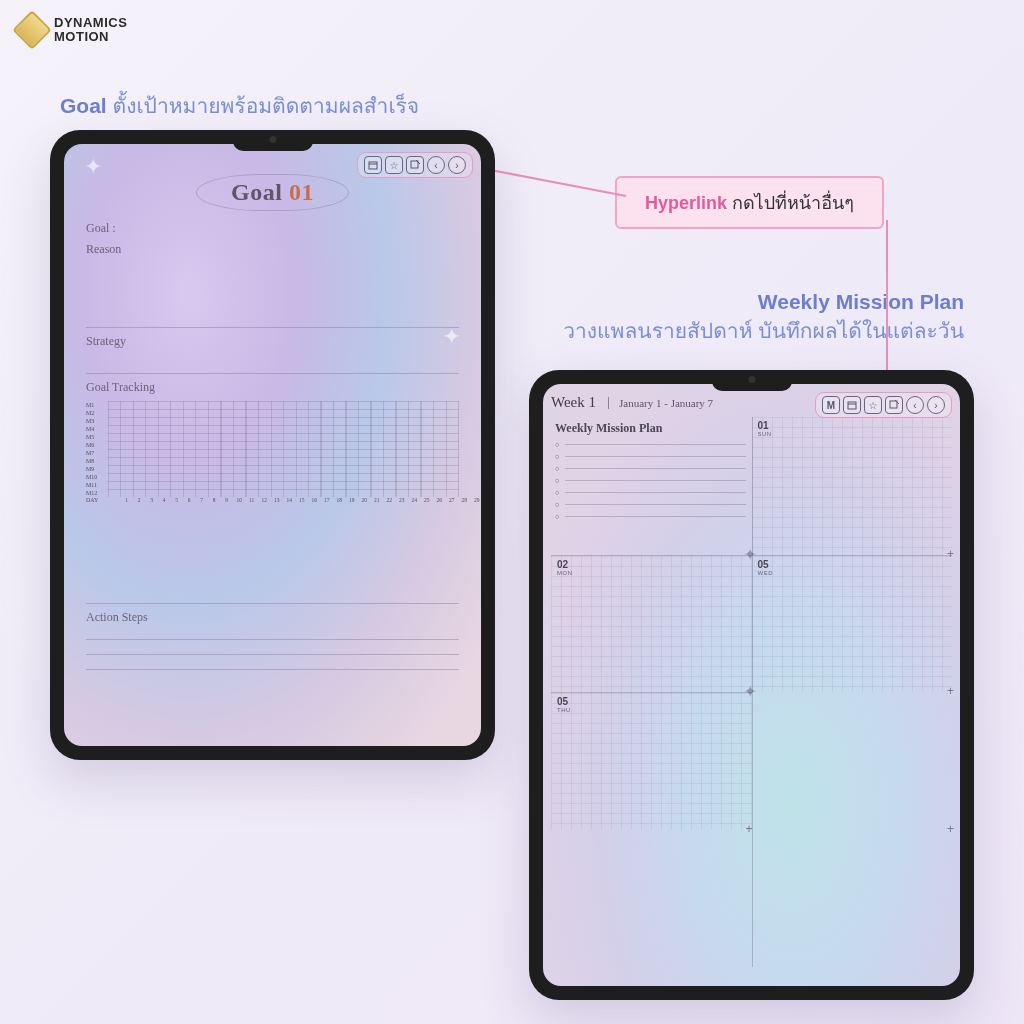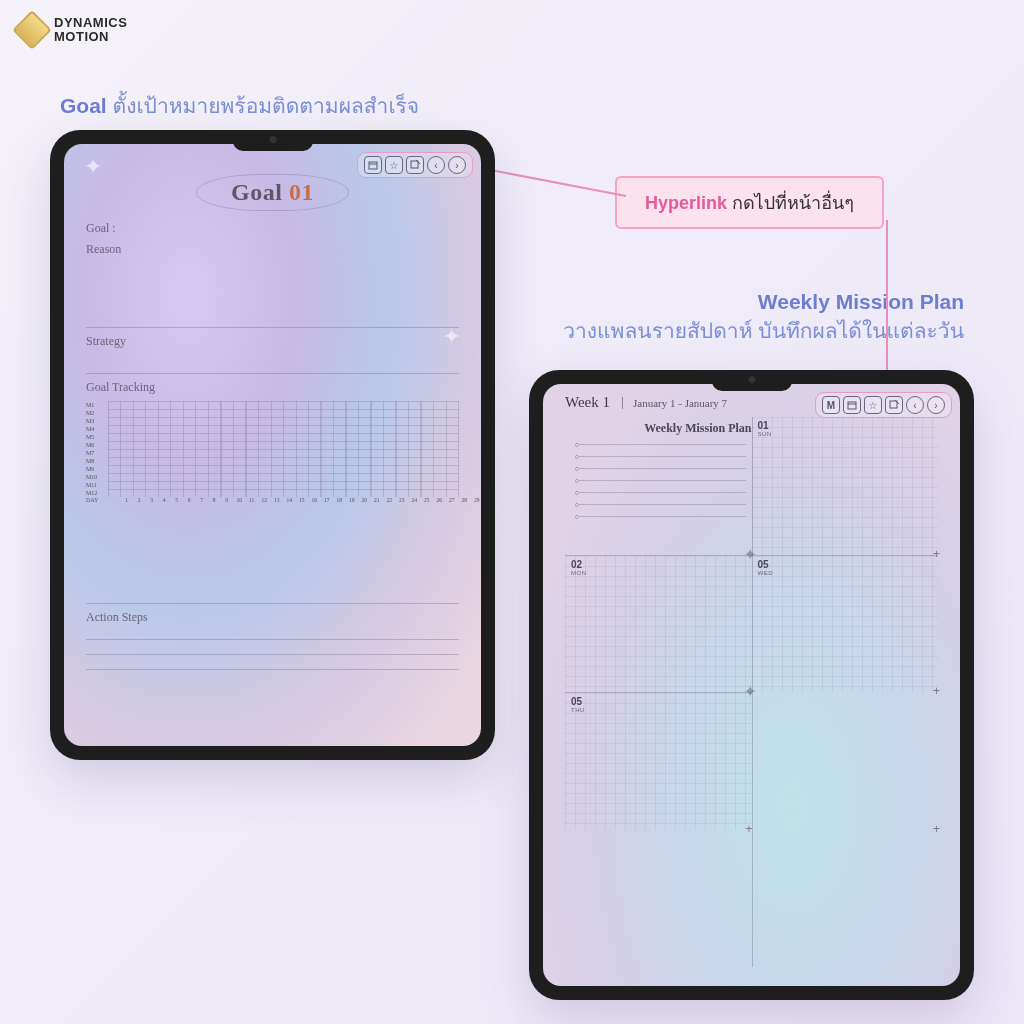--- a/index.html
+++ b/index.html
@@ -59,21 +59,21 @@
   .mcol div { height: 8px; line-height: 8px; }
   .grid-area { flex: 1; background-image:
       repeating-linear-gradient(to right, rgba(110,100,130,.25) 0 1px, transparent 1px 12.5px),
       repeating-linear-gradient(to bottom, rgba(110,100,130,.25) 0 1px, transparent 1px 8px);
     height: 96px; }
   .days-row { font-size: 5.5px; color: #555; display: flex; margin-left: 22px; }
   .days-row span { width: 12.5px; text-align: center; }
   .day-lbl { width: 22px; font-size: 6px; }
 
   
-  .weekly-page { position: absolute; inset: 0; padding: 10px 22px 12px; color: #4a4655; text-align: right; }
+  .weekly-page { position: absolute; inset: 0; padding: 10px 8px 12px; color: #4a4655; }
   .wk-head { display: flex; align-items: baseline; gap: 12px; font-family: Georgia, serif; margin-bottom: 6px; }
   .wk-head .wk { font-size: 15px; font-weight: 400; color: #3f3b4a; }
   .wk-head .range { font-size: 11px; color: #5c5668; border-left: 1px solid #888; padding-left: 10px; }
 
   .wgrid { display: grid; grid-template-columns: 1fr 1fr; grid-template-rows: 1fr 1fr 1fr 1fr; height: calc(100% - 30px); position: relative; }
   .wgrid::before, .wgrid::after { content:""; position:absolute; background: rgba(90,80,110,.3); }
   .wgrid::before { left:50%; top:0; bottom:0; width:1px; }
   .wcell { position: relative; background-image:
       repeating-linear-gradient(to right, rgba(120,110,140,.12) 0 1px, transparent 1px 10px),
       repeating-linear-gradient(to bottom, rgba(120,110,140,.12) 0 1px, transparent 1px 10px);

